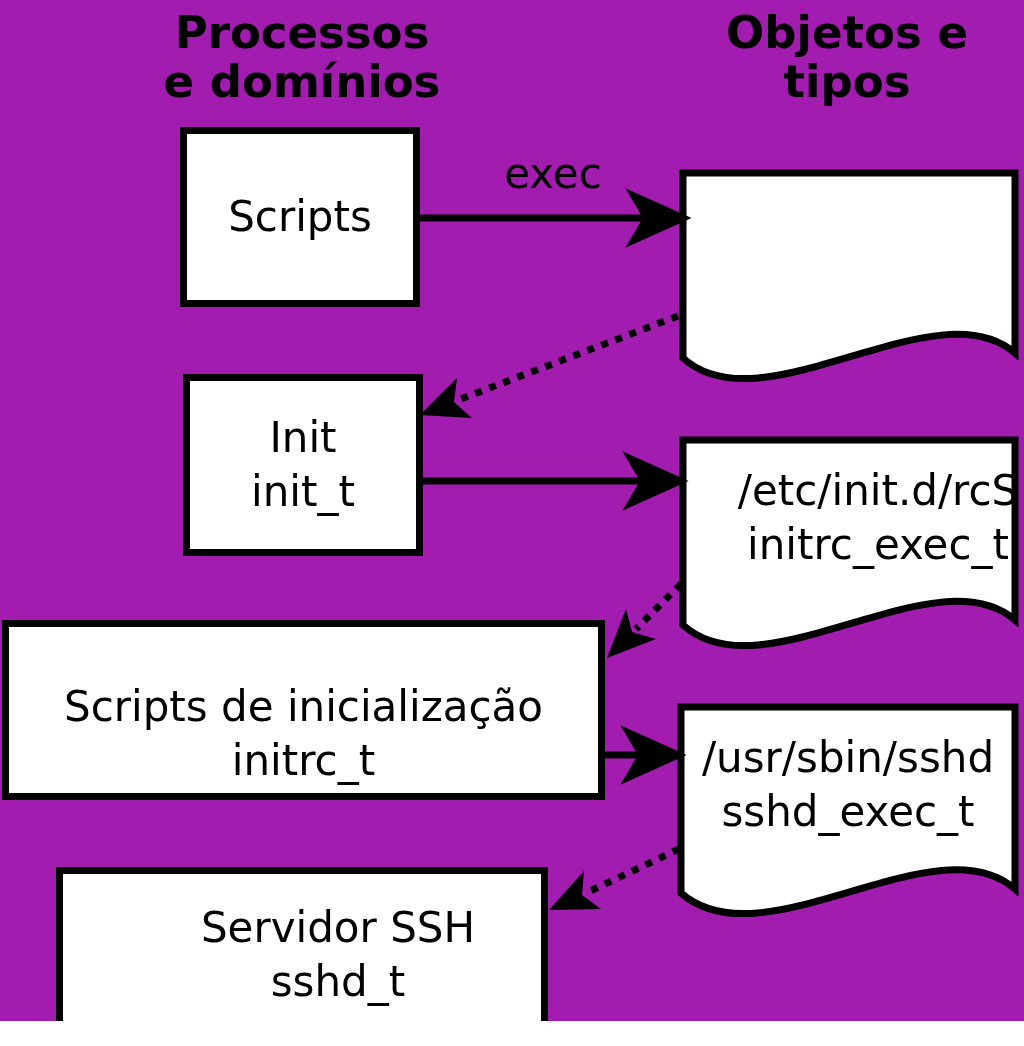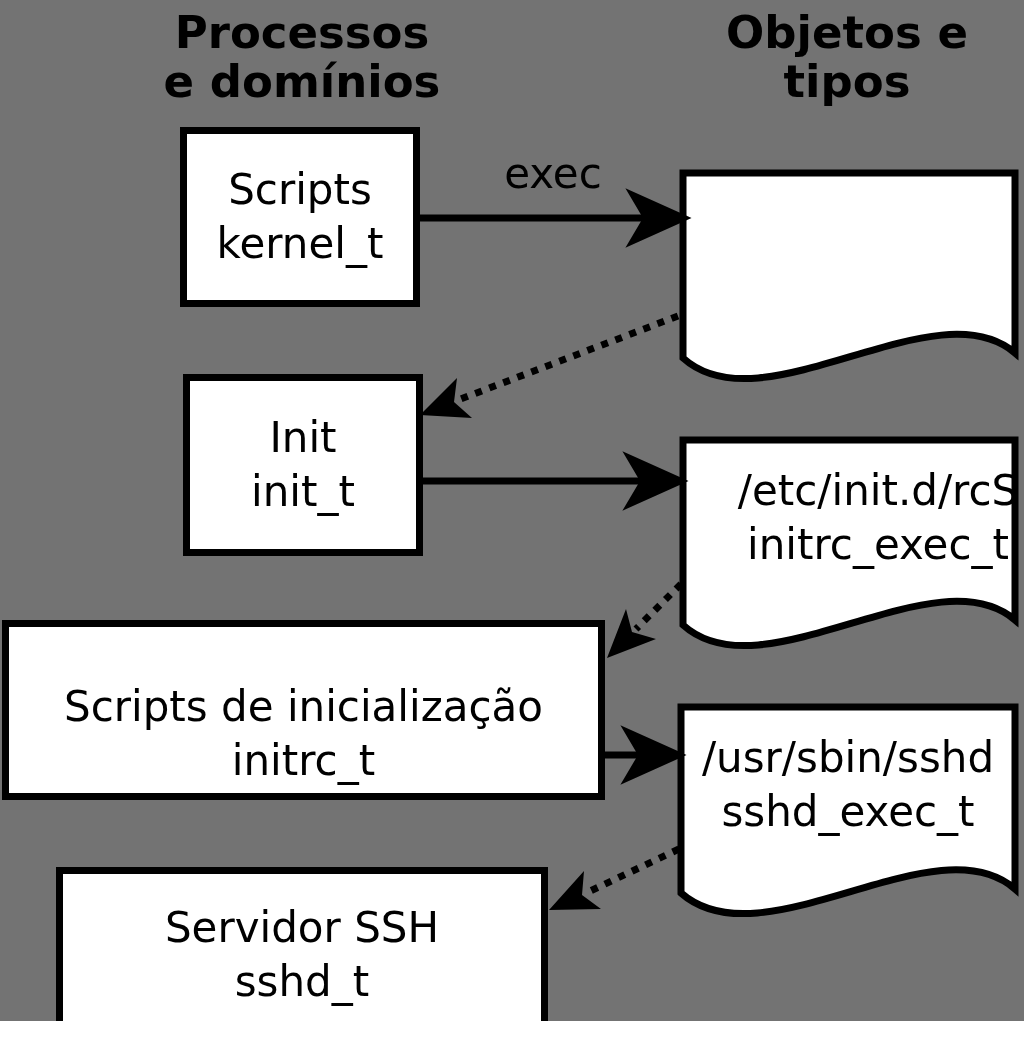--- a/index.html
+++ b/index.html
@@ -1,20 +1,20 @@
 <!DOCTYPE html>
 <html><head>
 <meta charset="utf-8">
 <style>
   html, body { margin: 0; padding: 0; background: #ffffff; }
   .canvas {
     position: relative;
     width: 1024px;
     height: 1021px;
-    background: #737373;
+    background: #a21caf;
     font-family: "DejaVu Sans", "Liberation Sans", sans-serif;
     color: #000000;
     overflow: hidden;
   }
   svg.shapes { position: absolute; left: 0; top: 0; }
   .label { position: absolute; text-align: center; }
   .hdr {
     font-weight: bold;
     font-size: 45px;
     line-height: 49px;
@@ -90,31 +90,30 @@
   </div>
   <div class="label hdr" style="left:687px; top:4px; width:320px;">
     <div>Objetos e</div>
     <div>tipos</div>
   </div>
 
   <div class="label arrowlabel" style="left:493px; top:152px; width:120px;">exec</div>
 
   <div class="label boxlabel" style="left:180px; top:127px; width:240px; height:180px;">
     <div>Scripts</div>
-    <div>kernel_t</div>
   </div>
   <div class="label boxlabel" style="left:183px; top:374px; width:240px; height:182px;">
     <div>Init</div>
     <div>init_t</div>
   </div>
   <div class="label boxlabel" style="left:2px; top:644px; width:603px; height:180px;">
     <div>Scripts de inicialização</div>
     <div>initrc_t</div>
   </div>
-  <div class="label boxlabel" style="left:56px; top:867px; width:492px; height:176px;">
+  <div class="label boxlabel" style="left:56px; top:867px; width:492px; height:176px;padding-left:36px;">
     <div>Servidor SSH</div>
     <div>sshd_t</div>
   </div>
 
   <div class="label boxlabel" style="left:712px; top:440px; width:332px; height:155px;">
     <div>/etc/init.d/rcS</div>
     <div>initrc_exec_t</div>
   </div>
   <div class="label boxlabel" style="left:681px; top:707px; width:334px; height:155px;">
     <div>/usr/sbin/sshd</div>

